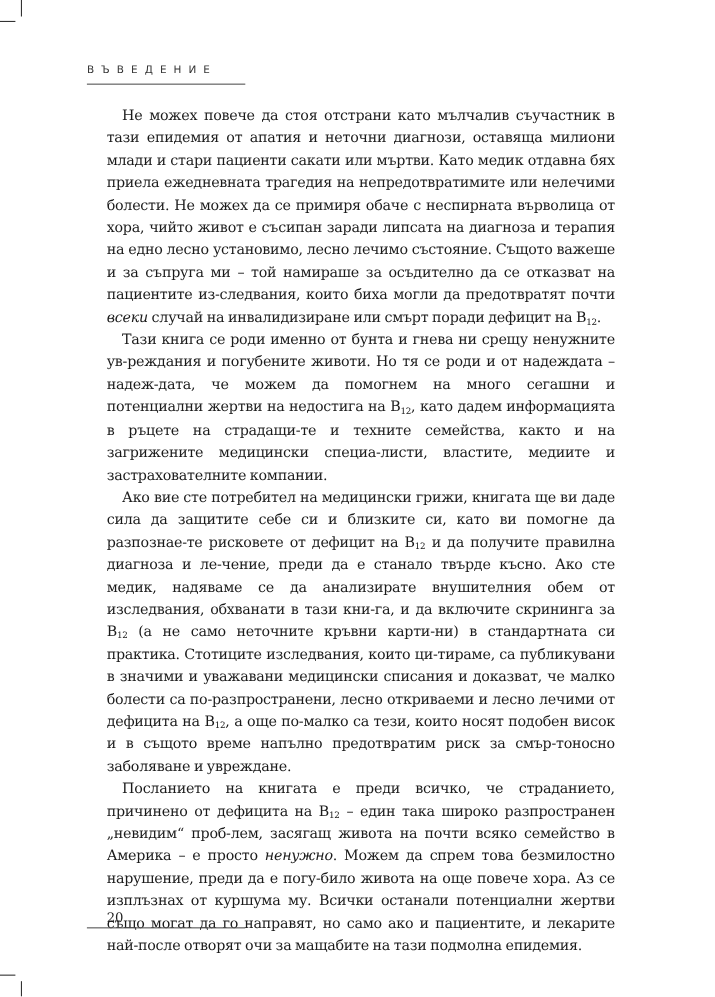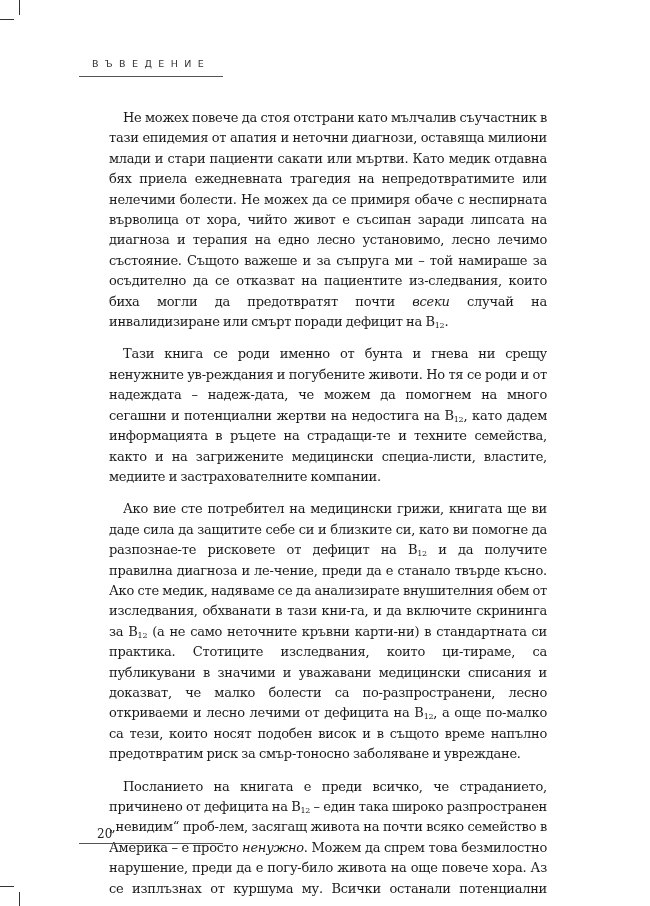--- a/index.html
+++ b/index.html
@@ -22,21 +22,20 @@
     .crop-tl-v { left: 19px; top: 0; width: 1px; height: 15px; }
     .crop-tl-h { left: 0; top: 19px; width: 14px; height: 1px; }
     .crop-bl-h { left: 0; top: 886px; width: 14px; height: 1px; }
     .crop-bl-v { left: 19px; top: 892px; width: 1px; height: 14px; }
 
     .running-head {
       position: absolute;
       left: 79px;
       top: 58px;
       width: 144px;
-      text-align: center;
       font-family: "DejaVu Sans", "Liberation Sans", sans-serif;
       font-size: 9.5px;
       letter-spacing: 6.4px;
       color: #333;
     }
     .head-rule {
       position: absolute;
       left: 79px;
       top: 76px;
       width: 144px;
@@ -51,21 +50,21 @@
       width: 462px;
       font-family: "DejaVu Serif", "Liberation Serif", serif;
       font-size: 13px;
       line-height: 20.4px;
       text-align: justify;
       hyphens: manual;
       letter-spacing: -0.25px;
       word-spacing: -0.5px;
     }
     .body-text p {
-      margin: 12px;
+      margin: 0;
       text-indent: 14px;
     }
     .body-text p.first {
       text-indent: 14px;
     }
     .body-text sub {
       font-size: 8px;
       vertical-align: -2px;
       line-height: 0;
     }

